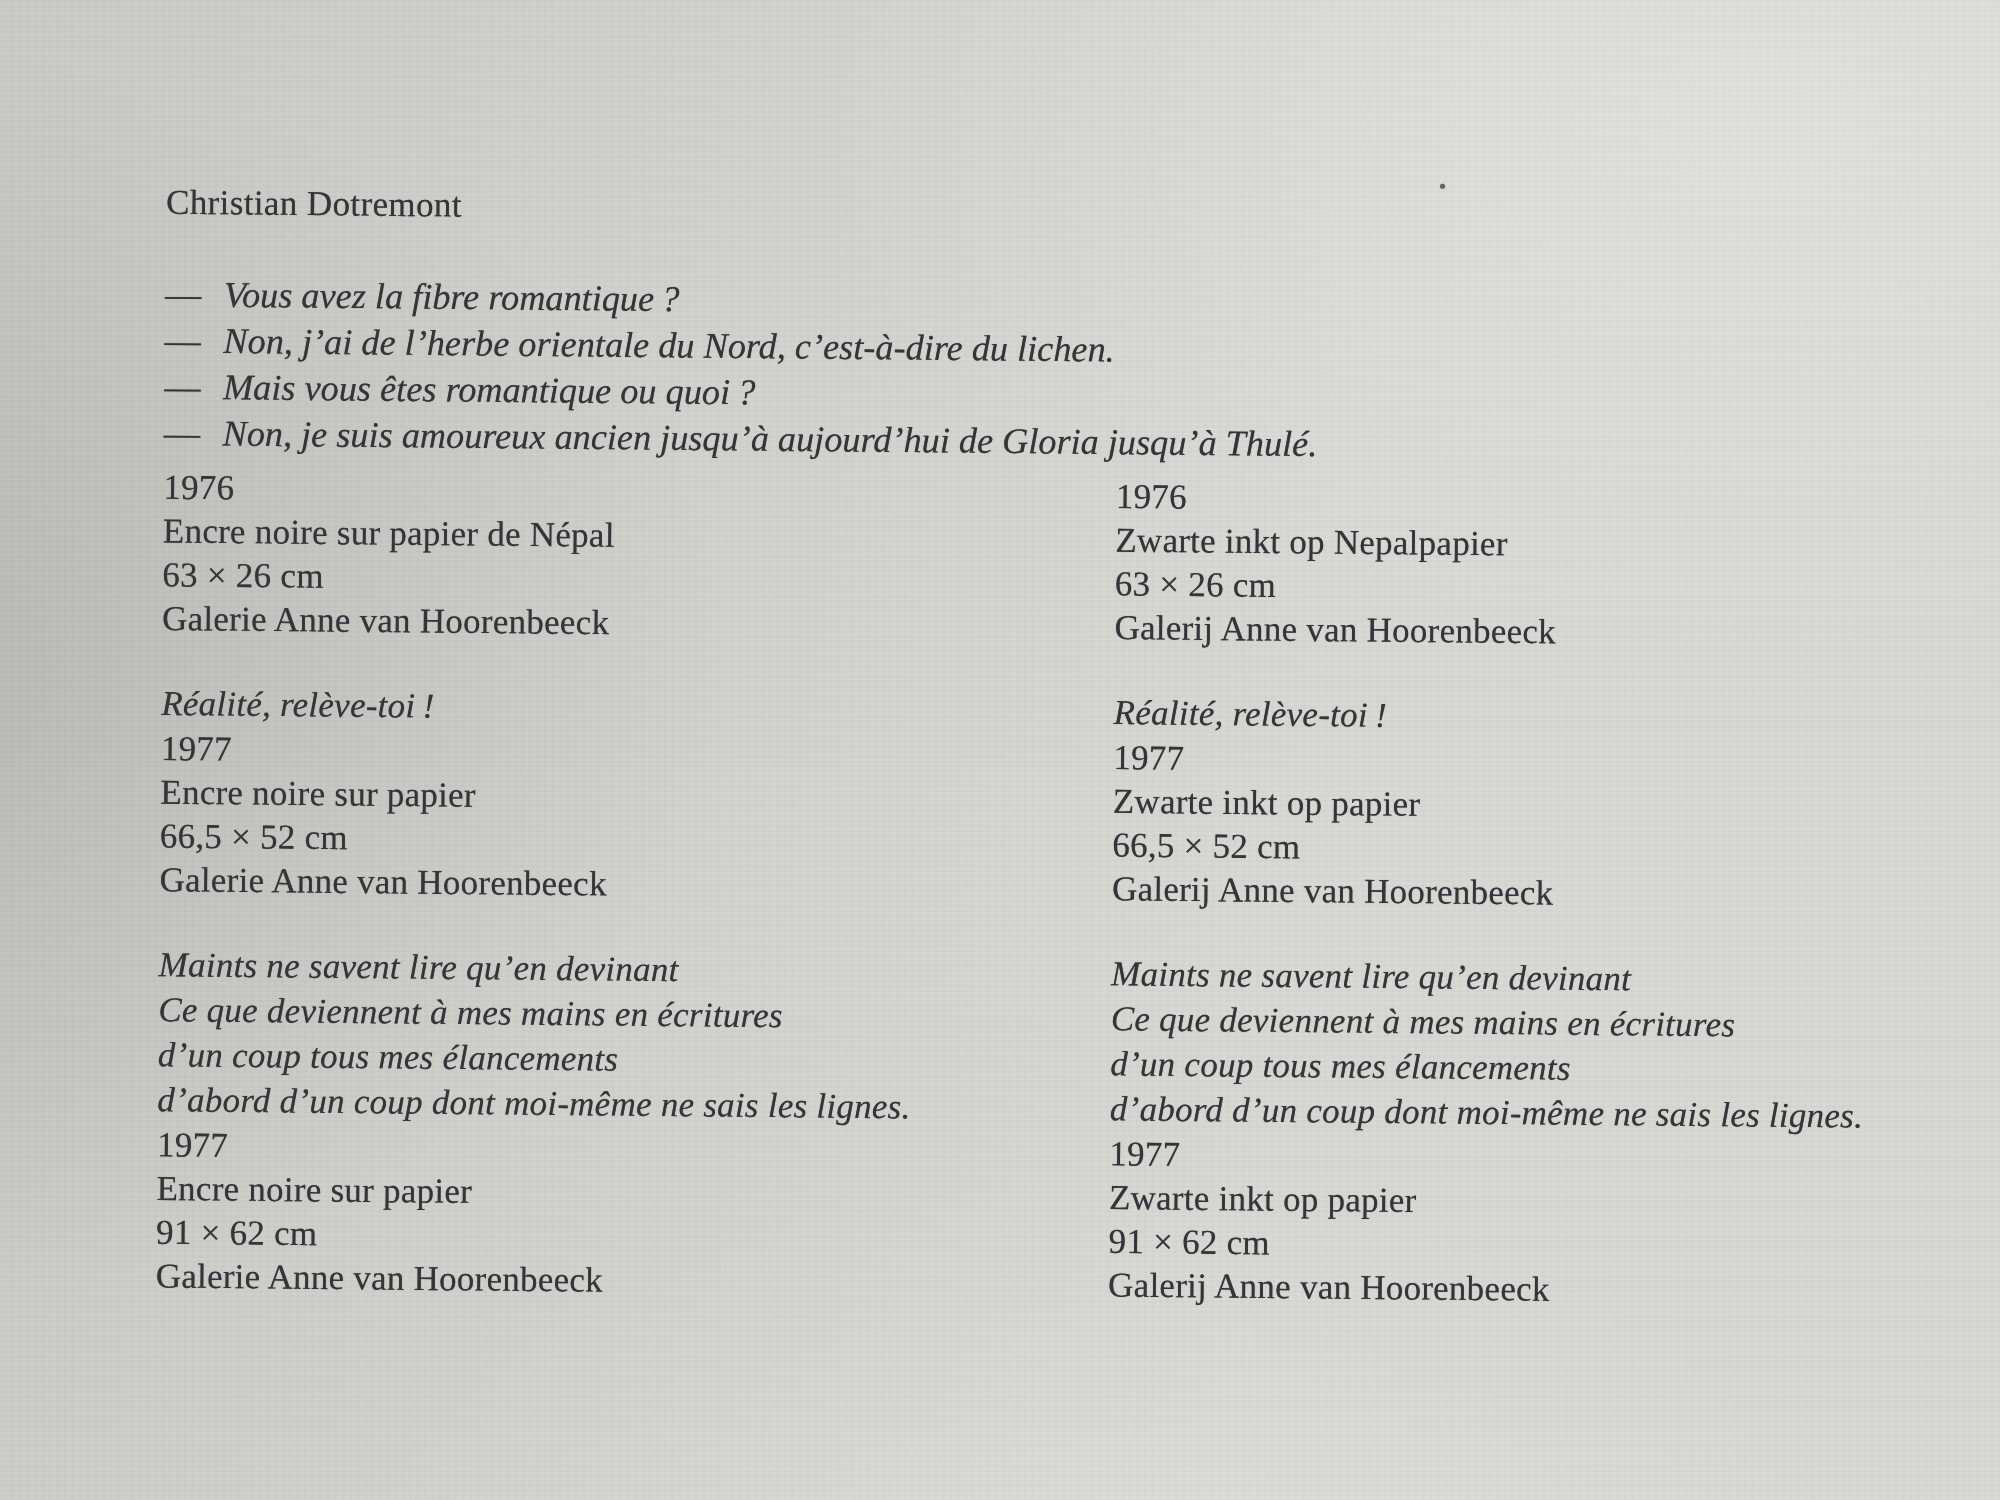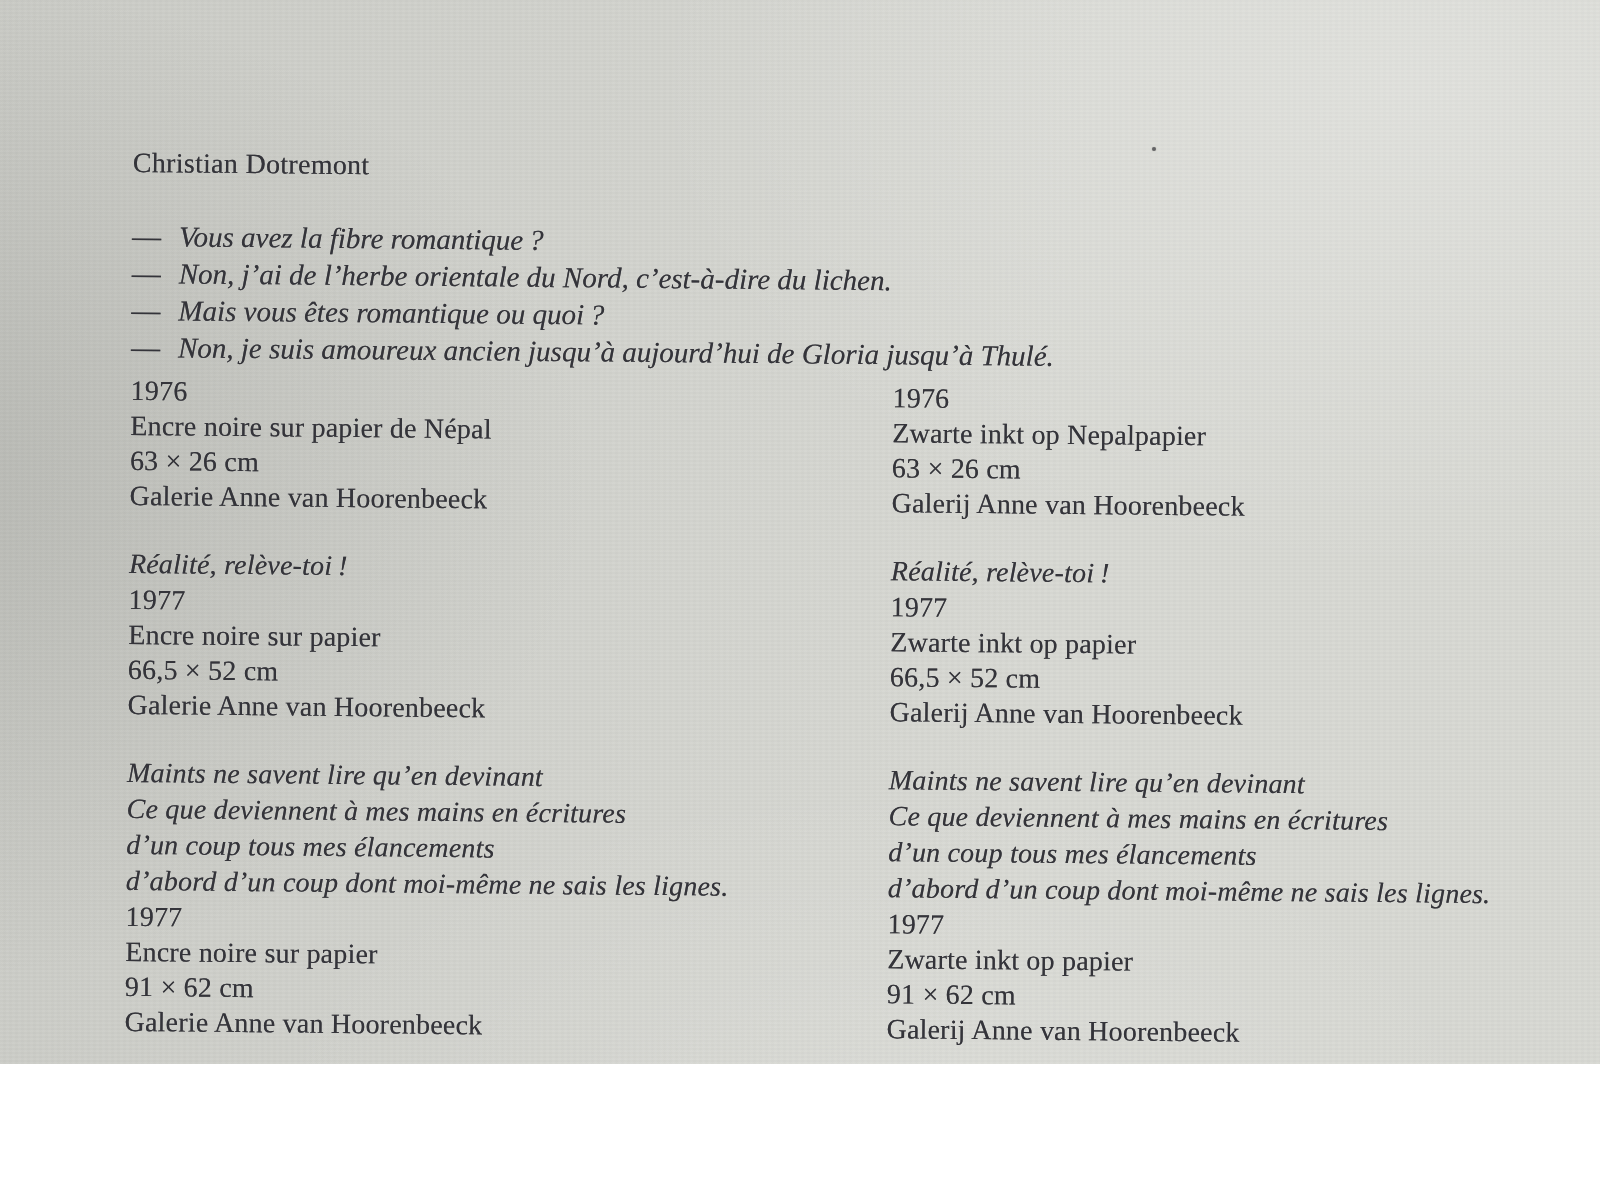--- a/index.html
+++ b/index.html
@@ -8,21 +8,21 @@
   }
   body {
     width: 1600px;
     height: 1200px;
     overflow: hidden;
     font-family: "Liberation Serif", "DejaVu Serif", serif;
   }
   .page {
     position: relative;
     width: 1600px;
-    height: 1064px;
+    height: 1200px;
     overflow: hidden;
     background-color: #d6d7d1;
     background-image:
       radial-gradient(1400px 900px at 88% 8%, rgba(255,255,255,0.22), rgba(255,255,255,0) 55%),
       radial-gradient(1500px 1100px at -6% 45%, rgba(58,60,56,0.13), rgba(58,60,56,0) 46%),
       radial-gradient(1200px 700px at 55% 108%, rgba(255,255,255,0.10), rgba(255,255,255,0) 55%),
       linear-gradient(97deg, rgba(0,0,0,0.05), rgba(255,255,255,0.05) 65%),
       repeating-linear-gradient(0deg, rgba(255,255,255,0.016) 0 2px, rgba(0,0,0,0.016) 2px 4px),
       repeating-linear-gradient(90deg, rgba(255,255,255,0.012) 0 3px, rgba(0,0,0,0.012) 3px 6px);
     color: #34343a;

